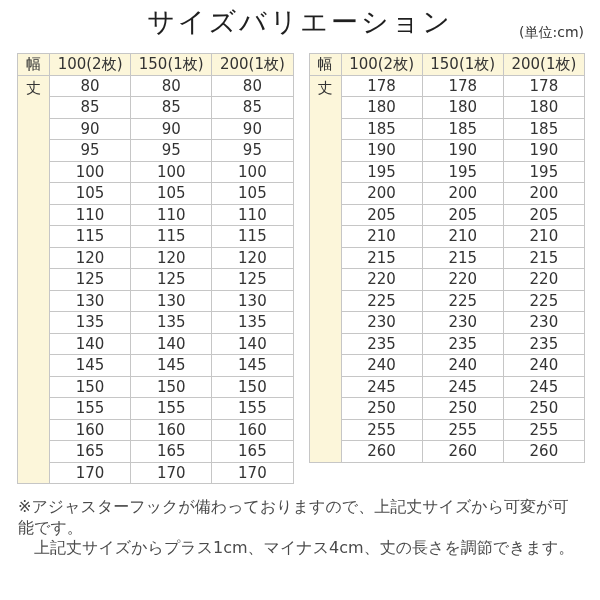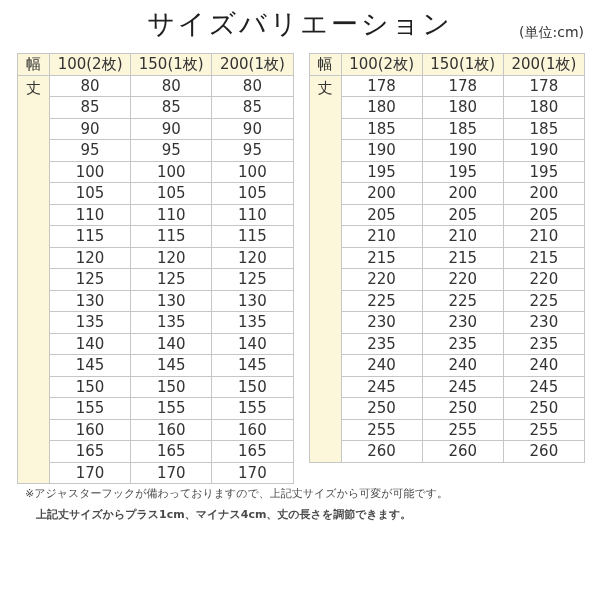--- a/index.html
+++ b/index.html
@@ -9,21 +9,21 @@
     --text:#333333;
     --note-text:#4a4a4a;
   }
   *{box-sizing:border-box;margin:0;padding:0;}
   html,body{width:600px;height:600px;background:#ffffff;overflow:hidden;}
   body{font-family:"DejaVu Sans","Liberation Sans",sans-serif;color:var(--text);}
 
   .title-row{position:relative;height:45px;margin-top:2px;}
   .page-title{
     text-align:center;
-    font-family:Liberation Serif, serif;
+    font-family:Liberation Mono, monospace;
     font-weight:500;
     font-size:27px;
     letter-spacing:3px;
     color:#1f1f1f;
     line-height:45px;
   }
   .unit-label{
     position:absolute;
     right:16px;
     bottom:5px;
@@ -61,26 +61,27 @@
     background:var(--header-bg);
   }
   th.rowhdr{
     vertical-align:top;
     line-height:22px;
     padding-top:1px;
   }
   col.label-col{width:32px;}
 
   .notes{
-    padding:0 25px;
-    font-size:11px;
+    margin-top:13px;
+    padding:0 18px;
+    font-size:16px;
     line-height:20.5px;
     color:var(--note-text);
   }
-  .note-line.indent{padding-left:1em;font-weight:bold;}
+  .note-line.indent{padding-left:1em;}
 </style>
 </head>
 <body>
 
 <div class="title-row">
   <div class="page-title">サイズバリエーション</div>
   <span class="unit-label">(単位:cm)</span>
 </div>
 
 <div class="tables-row">

